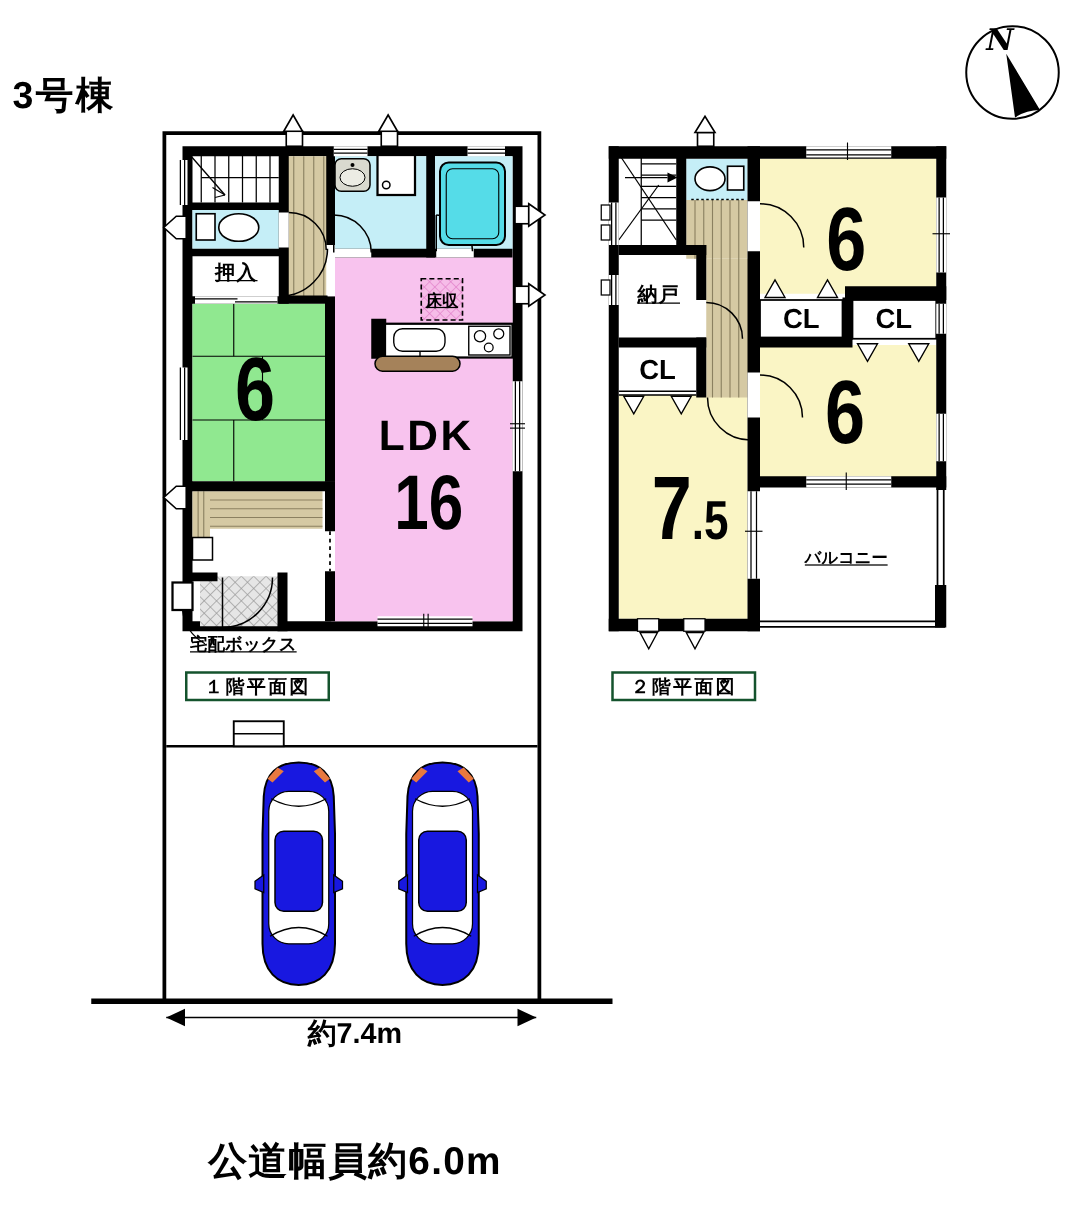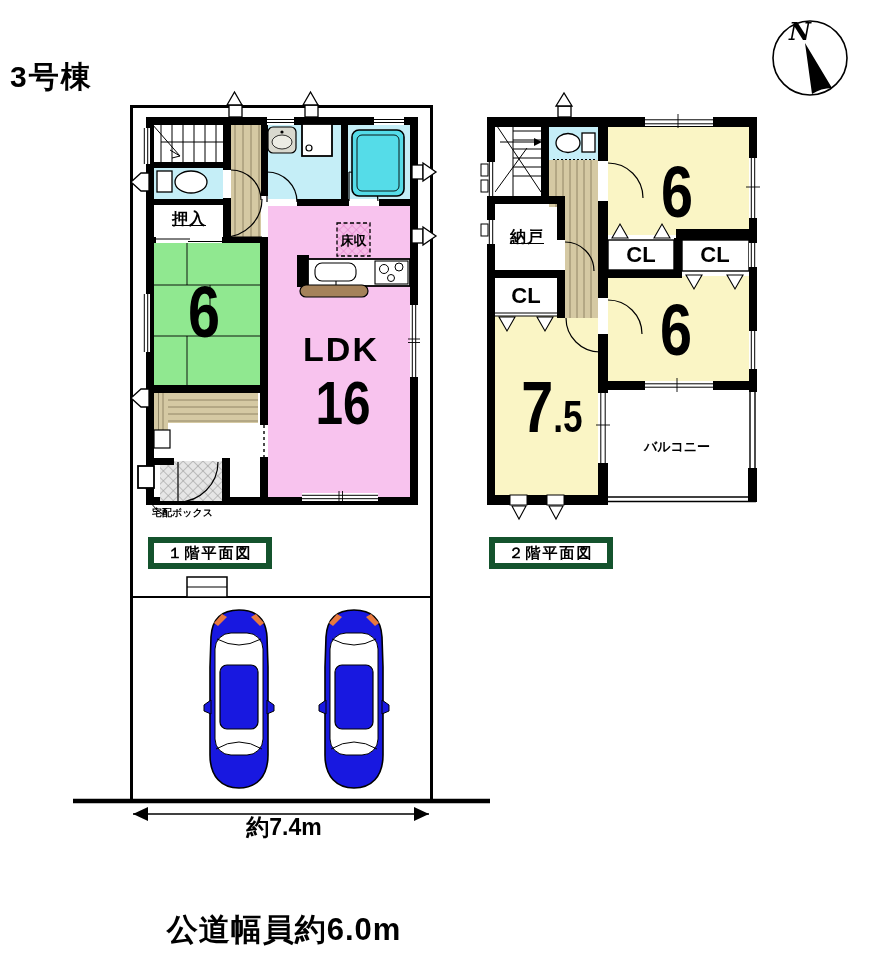--- a/index.html
+++ b/index.html
@@ -8,31 +8,31 @@
     font-family:"Liberation Sans","DejaVu Sans",sans-serif;
     overflow:hidden;color:#000;
   }
   #plan-svg{position:absolute;left:0;top:0;}
   .lbl{position:absolute;font-weight:bold;color:#000;white-space:nowrap;line-height:1;}
   .ctr{transform:translate(-50%,-50%);}
   .big{transform:translate(-50%,-50%) scaleX(0.8);}
   .t-title{font-size:30px;letter-spacing:2px;}
   .t-north{font-family:"DejaVu Serif","Liberation Serif",serif;font-style:italic;font-size:24px;}
   .t-room{font-size:16px;letter-spacing:1px;}
-  .t-small{font-size:13px;}
+  .t-small{font-size:13px;text-decoration:underline;}
   .t-cl{font-size:22px;}
   .t-num{font-size:72px;}
   .t-num2{font-size:62px;}
   .t-ldk{font-size:34px;letter-spacing:2px;margin-top:12px;}
   .t-frac{font-size:44px;}
   .t-dim{font-size:23px;}
   .t-road{font-size:31px;letter-spacing:1px;margin-top:36px;}
-  .t-deliv{font-size:10px;}
+  .t-deliv{font-size:14px;text-decoration:underline;}
   .caption-box{
-    position:absolute;width:112px;height:20px;border:6px solid #14532d;
+    position:absolute;width:112px;height:20px;border:2px solid #14532d;
     display:flex;align-items:center;justify-content:center;
     font-size:15px;font-weight:bold;letter-spacing:2px;
   }
   .main-num{display:flex;align-items:baseline;}
 </style>
 </head>
 <body>
 
 <div id="canvas">
 

